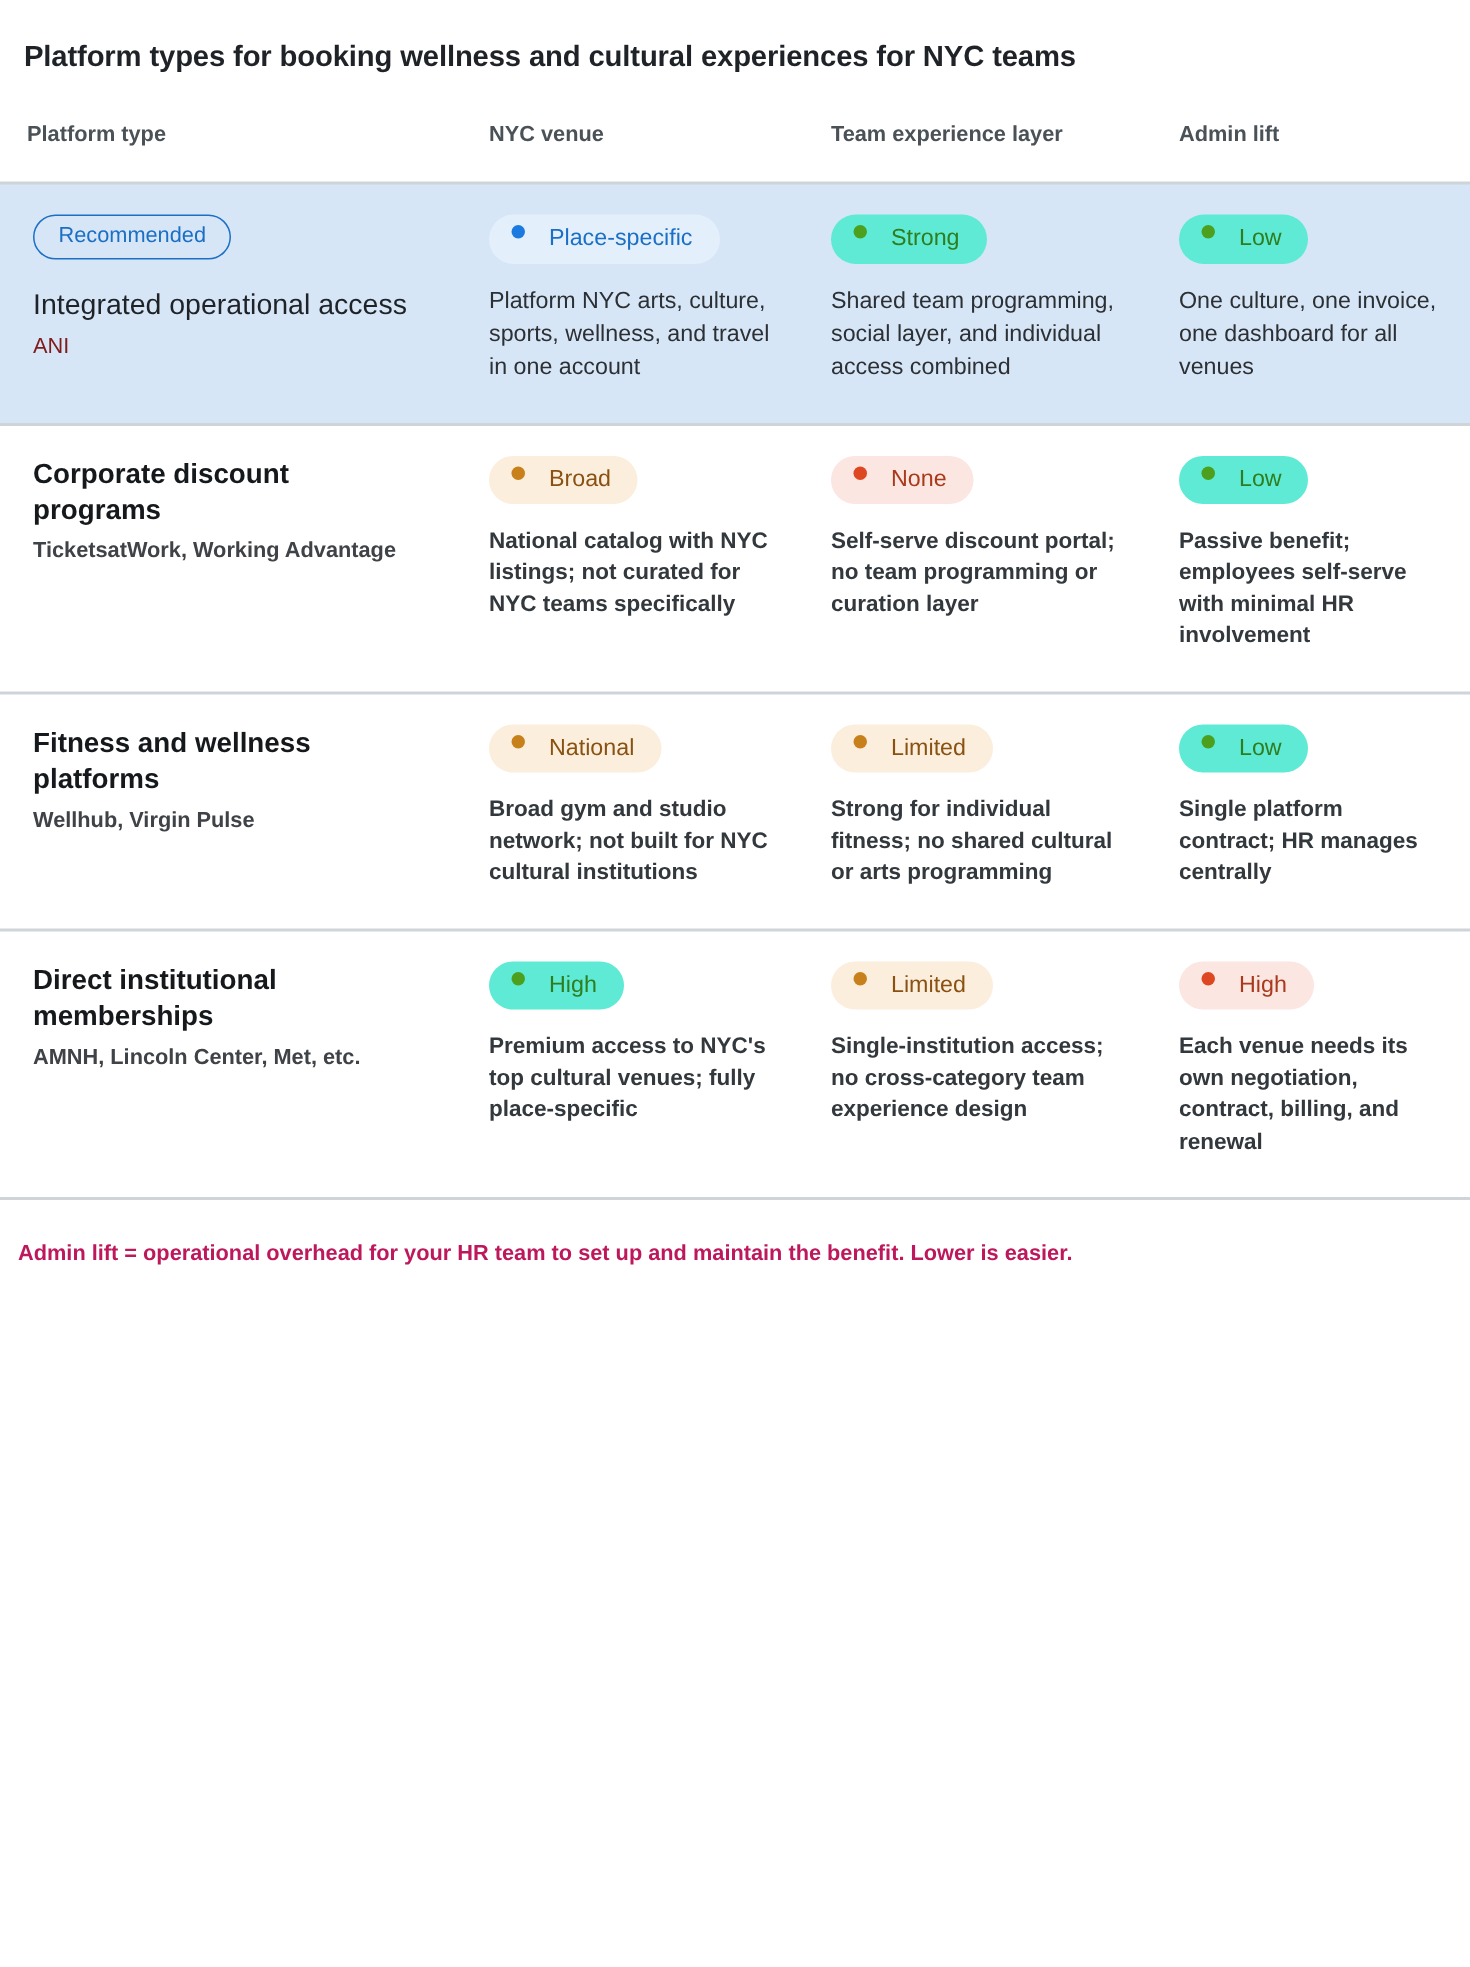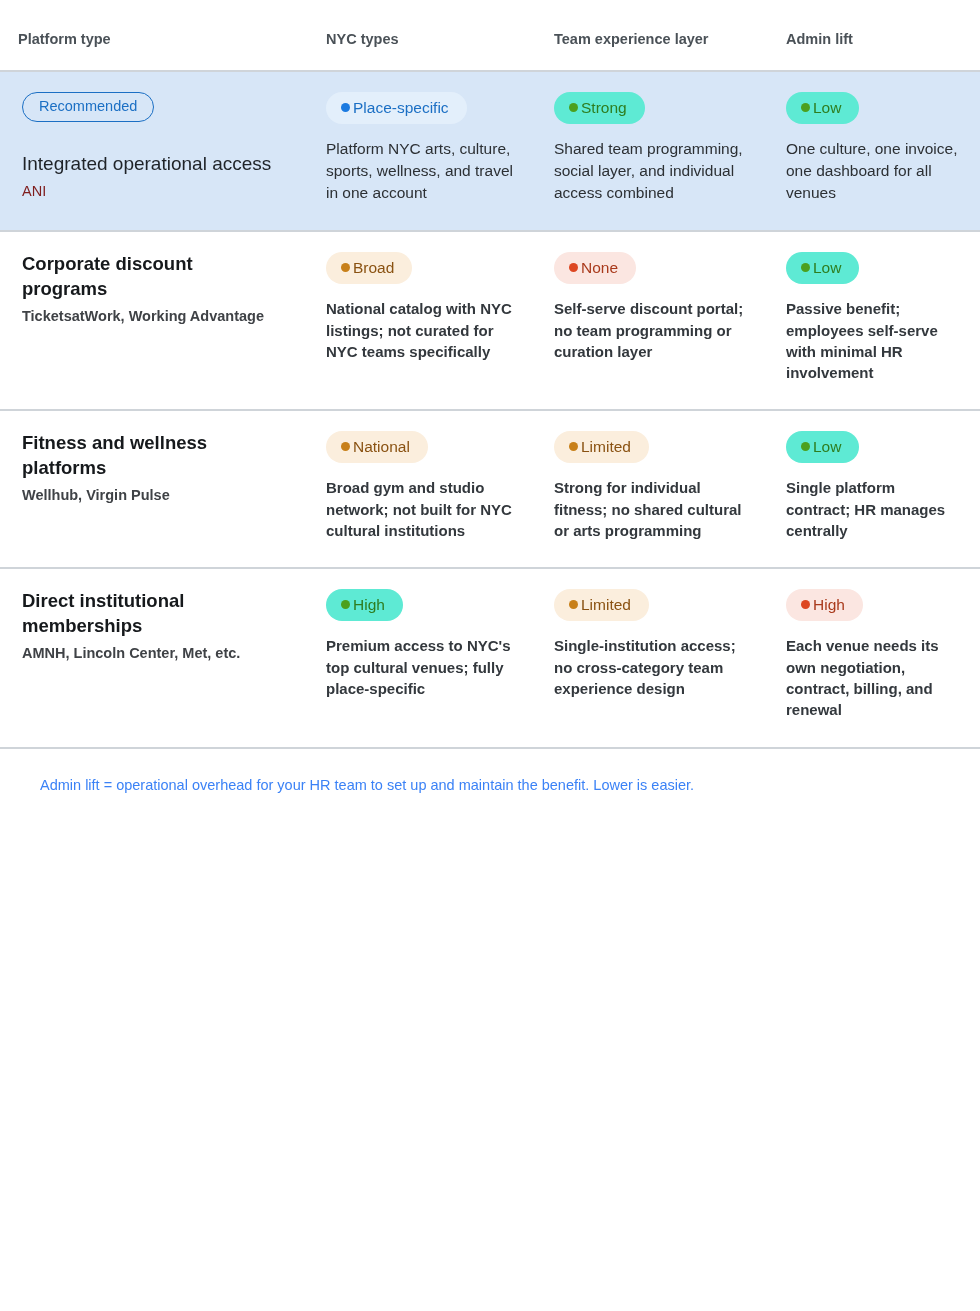--- a/index.html
+++ b/index.html
@@ -73,21 +73,21 @@
   
   .rec-badge {
     display: inline-block;
     border: 1.6px solid #1b6fc4;
     color: #1b6fc4;
     background: transparent;
     border-radius: 999px;
     font-size: 14.5px;
     padding: 6px 16px 7px 16px;
     line-height: 1;
-    margin-bottom: 29px;
+    margin-bottom: 18px;
   }
   .row-title {
     font-size: 19px;
     font-weight: normal;
     color: #1f2328;
     line-height: 1.32;
     margin: 0 0 5px 0;
   }
   tr:not(.highlight) .row-title {
     font-weight: bold;
@@ -99,22 +99,21 @@
     color: #7f1d1d;
   }
   tr:not(.highlight) .row-sub {
     font-weight: bold;
     color: #3f4246;
   }
 
   
   .pill {
     display: inline-flex;
-    align-items: center;
-    gap: 3px;
+    gap: 16px;
     border-radius: 999px;
     font-size: 15.5px;
     padding: 7px 18px 8px 15px;
     line-height: 1.1;
     margin-bottom: 14px;
     white-space: nowrap;
   }
   .pill .dot {
     width: 9px;
     height: 9px;
@@ -137,43 +136,43 @@
   tr:not(.highlight) .cell-text {
     font-weight: bold;
     color: #33383d;
     font-size: 15px;
   }
 
   
   .footnote {
     padding: 26px 12px 0 12px;
     font-size: 14.5px;
-    font-weight: normal;
-    color: #3b82f6;
+    font-weight: bold;
+    color: #be185d;
     line-height: 1.4;
-    margin-left: 28px;
   }
 </style>
 </head>
 <body>
 
 <div class="page">
 
+  <div class="title">Platform types for booking wellness and cultural experiences for NYC teams</div>
 
   <table class="cmp">
     <colgroup>
       <col class="c1">
         <col class="c2">
         <col class="c3">
         <col class="c4">
     </colgroup>
     <thead>
       <tr>
         <th class="first">Platform type</th>
-        <th>NYC types</th>
+        <th>NYC venue</th>
         <th>Team experience layer</th>
         <th>Admin lift</th>
       </tr>
     </thead>
     <tbody>
 
       <tr class="highlight">
         <td class="first">
           <div class="rec-badge">Recommended</div>
           <div class="row-title">Integrated operational access</div>

